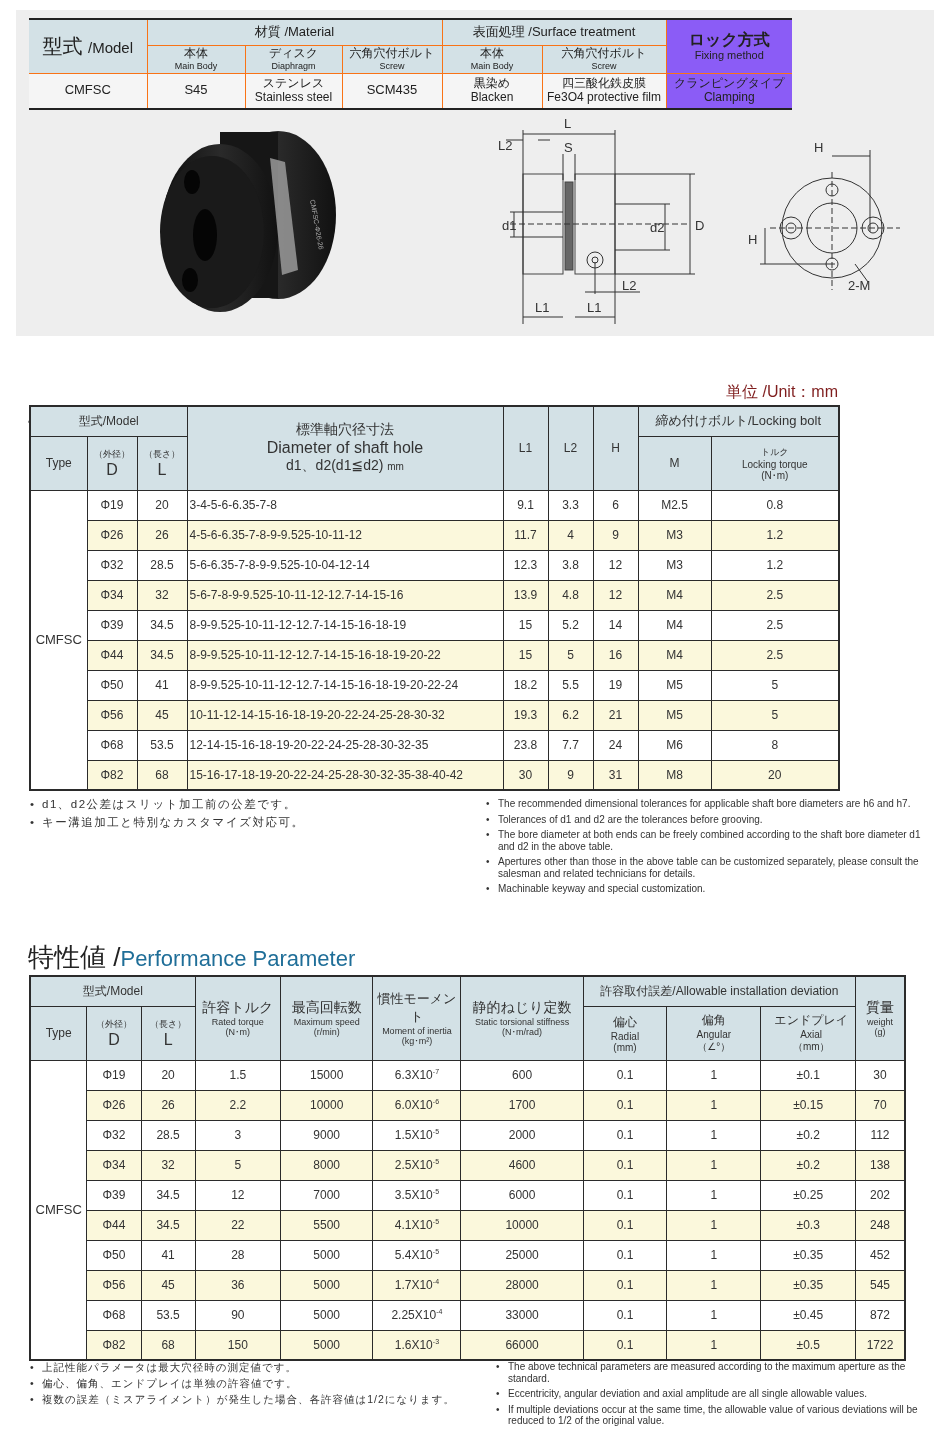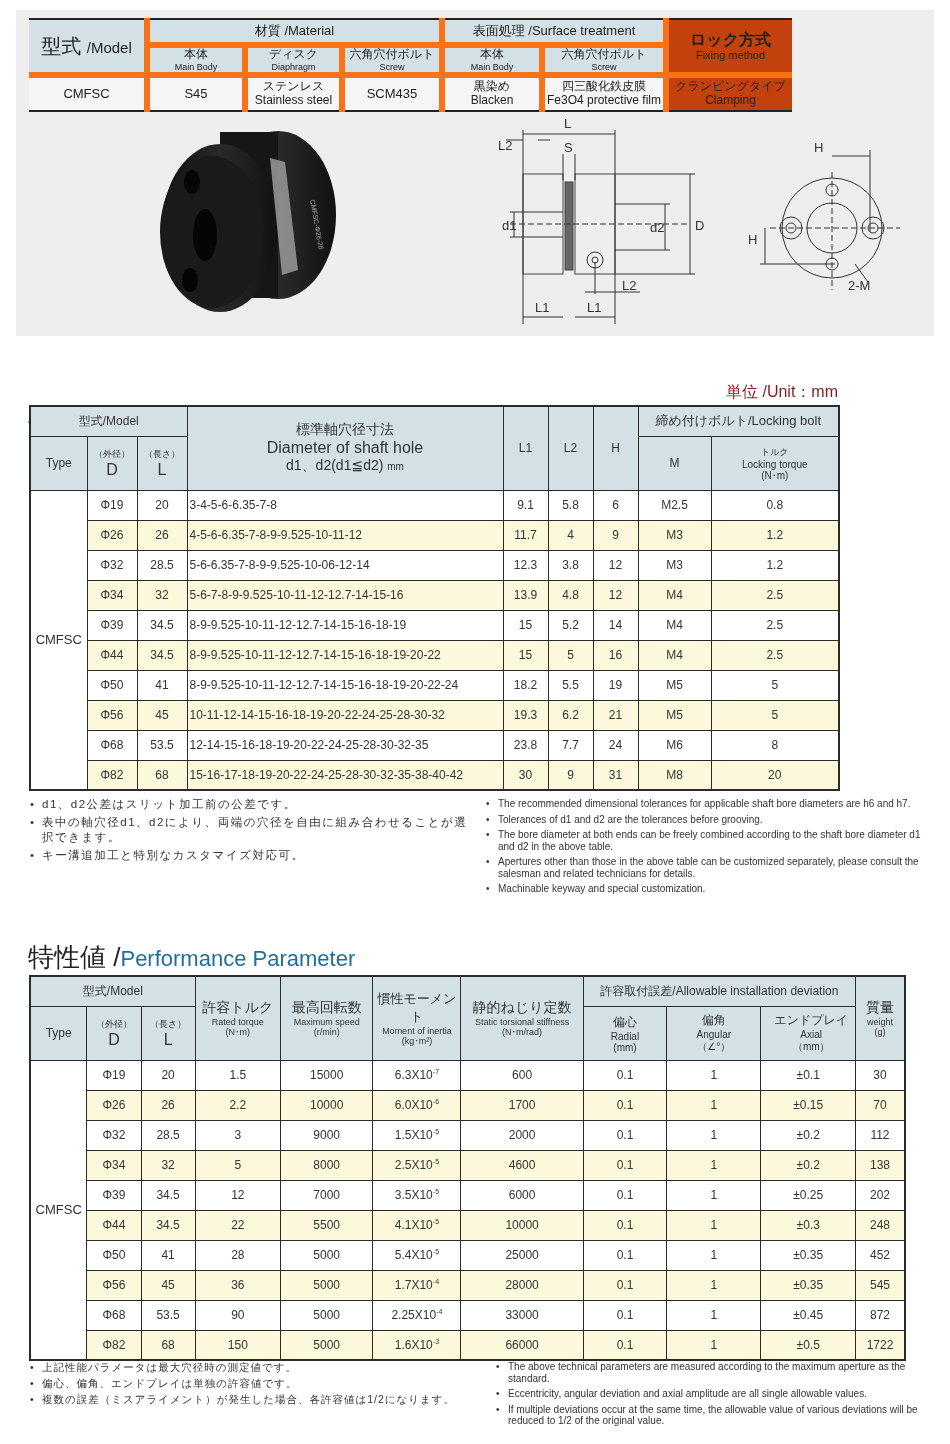--- a/index.html
+++ b/index.html
@@ -2,27 +2,27 @@
 <html><head>
 <meta charset="utf-8">
 <style>
   * { box-sizing: border-box; margin: 0; padding: 0; }
   body { width: 950px; height: 1444px; background: #ffffff; font-family: "Liberation Sans", "DejaVu Sans", sans-serif; color: #222; position: relative; overflow: hidden; }
 
   
   .top-panel { position: absolute; left: 16px; top: 10px; width: 918px; height: 326px; background: #eeeeee; }
   table { border-collapse: collapse; }
   .mat-table { position: absolute; left: 29px; top: 18px; width: 763px; border-top: 2px solid #222; border-bottom: 2px solid #222; }
-  .mat-table td { border: 6px solid #f97316; text-align: center; font-size: 11px; line-height: 1.15; }
+  .mat-table td { border: 1px solid #f97316; text-align: center; font-size: 11px; line-height: 1.15; }
   .mat-table tr:first-child td { border-top: none; }
   .mat-table tr:last-child td { border-bottom: none; }
   .mat-table td:first-child { border-left: none; }
   .mat-table td:last-child { border-right: none; }
   .mat-table .hd { background: #d3e1e6; }
-  .mat-table .yl { background: #c2410c; }
+  .mat-table .yl { background: #8b5cf6; }
   .mat-table .wt { background: #f5f5f5; }
   .mat-table .model-hd { font-size: 20px; }
   .mat-table .model-hd small { font-size: 15px; }
   .mat-table .grp { font-size: 13px; height: 26px; }
   .mat-table .sub-jp { font-size: 12px; display:block; }
   .mat-table .sub-en { font-size: 9px; display:block; }
   .mat-table .lock-jp { font-size: 16px; font-weight: bold; display:block; }
   .mat-table .lock-en { font-size: 11px; display:block; }
   .mat-table .val-jp { font-size: 12px; display:block; }
   .mat-table .val-en { font-size: 12px; display:block; }
@@ -233,39 +233,39 @@
     </td>
   </tr>
   </tbody>
     <tbody id="size-body">
       <tr>
         <td class="type-cell" rowspan="10">CMFSC</td>
         <td class="c ">Φ19</td>
         <td class="c ">20</td>
         <td class="c holes">3-4-5-6-6.35-7-8</td>
         <td class="c ">9.1</td>
-        <td class="c ">5.8</td>
+        <td class="c ">3.3</td>
         <td class="c ">6</td>
         <td class="c ">M2.5</td>
         <td class="c ">0.8</td>
       </tr>
       <tr class="yr">
         <td class="c ">Φ26</td>
         <td class="c ">26</td>
         <td class="c holes">4-5-6-6.35-7-8-9-9.525-10-11-12</td>
         <td class="c ">11.7</td>
         <td class="c ">4</td>
         <td class="c ">9</td>
         <td class="c ">M3</td>
         <td class="c ">1.2</td>
       </tr>
       <tr>
         <td class="c ">Φ32</td>
         <td class="c ">28.5</td>
-        <td class="c holes">5-6-6.35-7-8-9-9.525-10-06-12-14</td>
+        <td class="c holes">5-6-6.35-7-8-9-9.525-10-04-12-14</td>
         <td class="c ">12.3</td>
         <td class="c ">3.8</td>
         <td class="c ">12</td>
         <td class="c ">M3</td>
         <td class="c ">1.2</td>
       </tr>
       <tr class="yr">
         <td class="c ">Φ34</td>
         <td class="c ">32</td>
         <td class="c holes">5-6-7-8-9-9.525-10-11-12-12.7-14-15-16</td>
@@ -333,21 +333,20 @@
         <td class="c ">9</td>
         <td class="c ">31</td>
         <td class="c ">M8</td>
         <td class="c ">20</td>
       </tr>
     </tbody>
 </table>
 
 <ul class="notes jp" style="left:30px; top:797px; width:445px;" id="size-notes-jp">
     <li>d1、d2公差はスリット加工前の公差です。</li>
-    <li>表中の軸穴径d1、d2により、両端の穴径を自由に組み合わせることが選択できます。</li>
     <li>キー溝追加工と特別なカスタマイズ対応可。</li>
   </ul>
 <ul class="notes en" style="left:486px; top:798px; width:440px;" id="size-notes-en">
     <li>The recommended dimensional tolerances for applicable shaft bore diameters are h6 and h7.</li>
     <li>Tolerances of d1 and d2 are the tolerances before grooving.</li>
     <li>The bore diameter at both ends can be freely combined according to the shaft bore diameter d1 and d2 in the above table.</li>
     <li>Apertures other than those in the above table can be customized separately, please consult the salesman and related technicians for details.</li>
     <li>Machinable keyway and special customization.</li>
   </ul>
 

